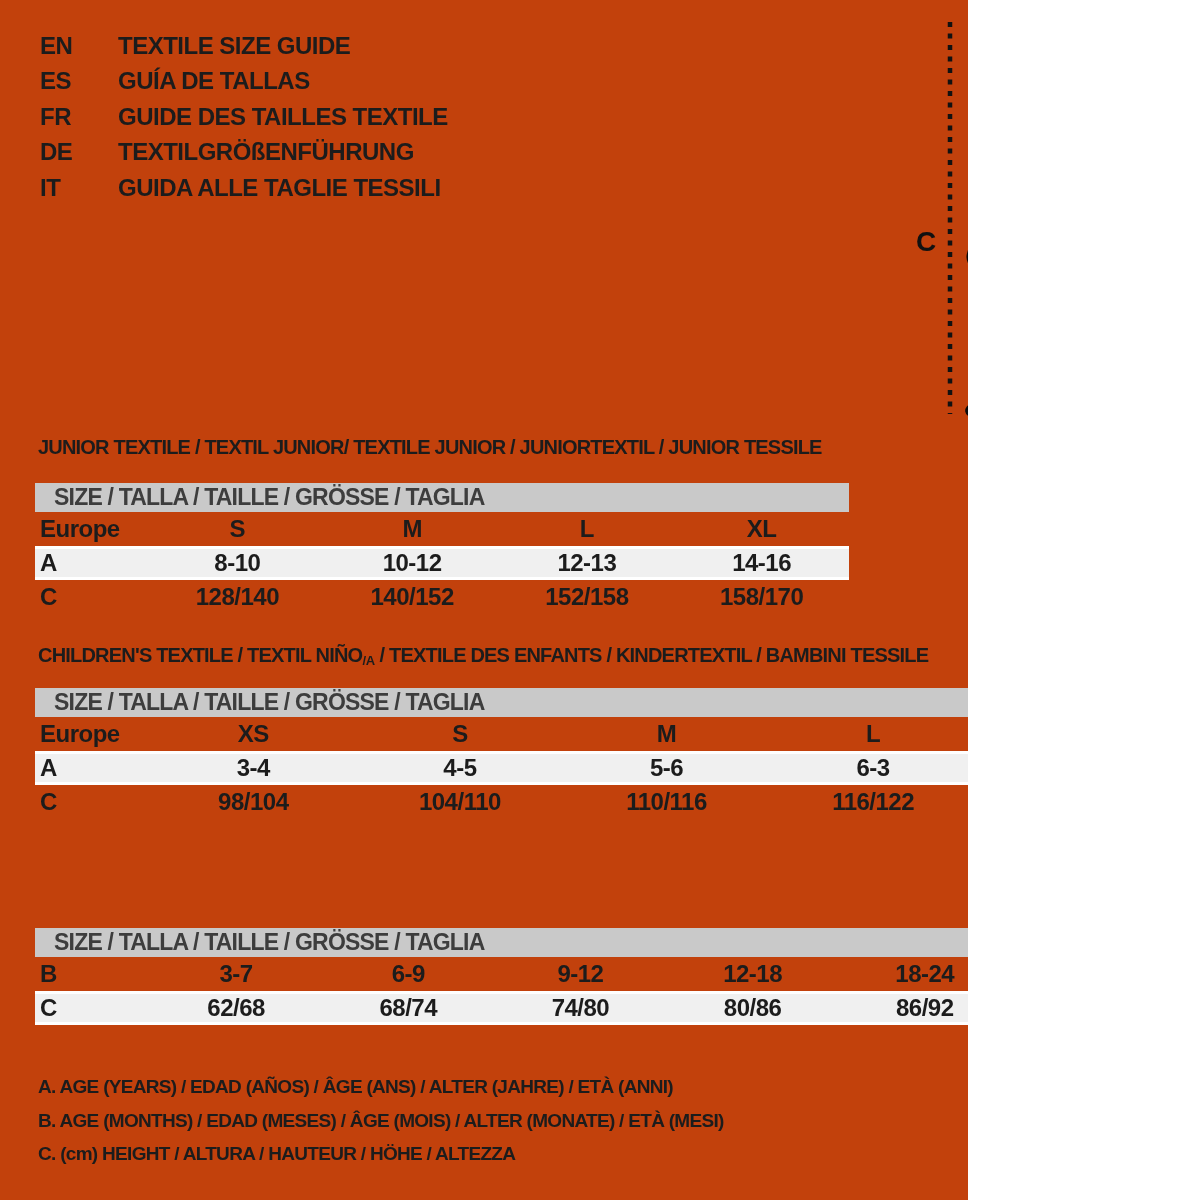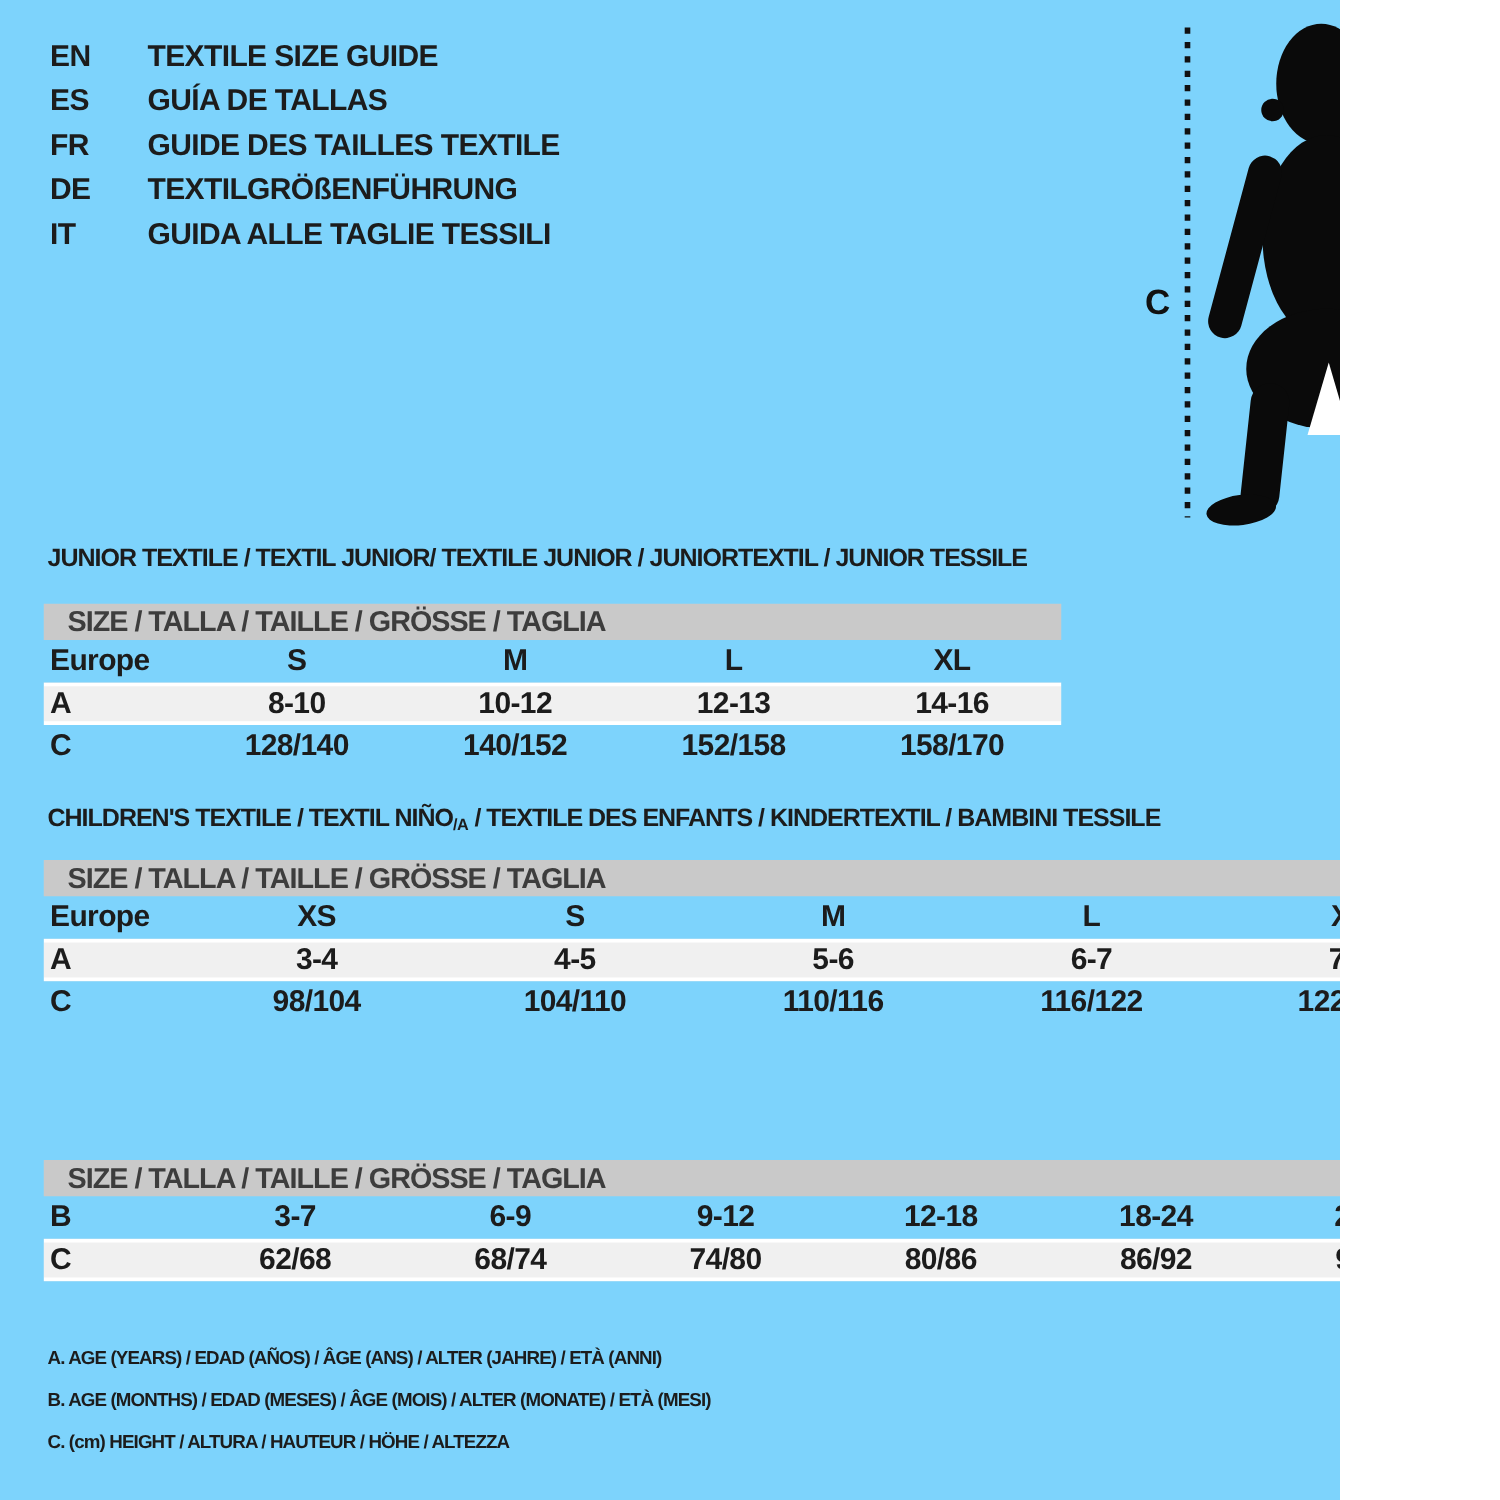--- a/index.html
+++ b/index.html
@@ -1,17 +1,17 @@
 <!DOCTYPE html>
 <html><head>
 <meta charset="utf-8">
 <style>
   html,body{margin:0;padding:0;background:#fff;}
   .page{
-    position:relative;width:1072px;height:1200px;background:#7dd3fc;overflow:hidden;
+    position:relative;width:968px;height:1200px;background:#c2410c;overflow:hidden;
     font-family:"Liberation Sans",sans-serif;font-weight:bold;color:#1c1c1c;
     letter-spacing:-0.5px;
   }
   
   .lang-block{position:absolute;left:40px;top:28px;}
   .lang-row{display:grid;grid-template-columns:78px auto;font-size:24px;height:35.5px;align-items:center;white-space:nowrap;}
   
   .figure{position:absolute;left:900px;top:10px;width:260px;height:420px;}
   
   .section-title{position:absolute;font-size:20px;letter-spacing:-0.8px;white-space:nowrap;}
@@ -32,21 +32,21 @@
     display:grid;grid-template-columns:115px repeat(var(--cols),1fr);
     height:34px;align-items:center;font-size:24px;
   }
   .tbl-row.shaded{
     background:#f0f0f0;
     box-shadow:inset 0 3px 0 #ffffff, inset 0 -3px 0 #ffffff;
   }
   .tbl-label{padding-left:5px;text-align:left;}
   .tbl-cell{text-align:center;}
   
-  .footnotes{position:absolute;left:38px;top:1070px;font-size:15px;line-height:33.5px;letter-spacing:-0.7px;}
+  .footnotes{position:absolute;left:38px;top:1070px;font-size:19px;line-height:33.5px;letter-spacing:-0.7px;}
   .footnotes div{white-space:nowrap;}
 </style>
 </head>
 <body>
 
 <div class="page">
 
   <div class="lang-block">
     <div class="lang-row">
       <span>EN</span>
@@ -129,21 +129,21 @@
         <div class="tbl-cell">S</div>
         <div class="tbl-cell">M</div>
         <div class="tbl-cell">L</div>
         <div class="tbl-cell">XL</div>
       </div>
       <div class="tbl-row shaded" style="--cols: 5;">
         <div class="tbl-label">A</div>
         <div class="tbl-cell">3-4</div>
         <div class="tbl-cell">4-5</div>
         <div class="tbl-cell">5-6</div>
-        <div class="tbl-cell">6-7</div>
+        <div class="tbl-cell">6-3</div>
         <div class="tbl-cell">7-8</div>
       </div>
       <div class="tbl-row" style="--cols: 5;">
         <div class="tbl-label">C</div>
         <div class="tbl-cell">98/104</div>
         <div class="tbl-cell">104/110</div>
         <div class="tbl-cell">110/116</div>
         <div class="tbl-cell">116/122</div>
         <div class="tbl-cell">122/128</div>
       </div>

